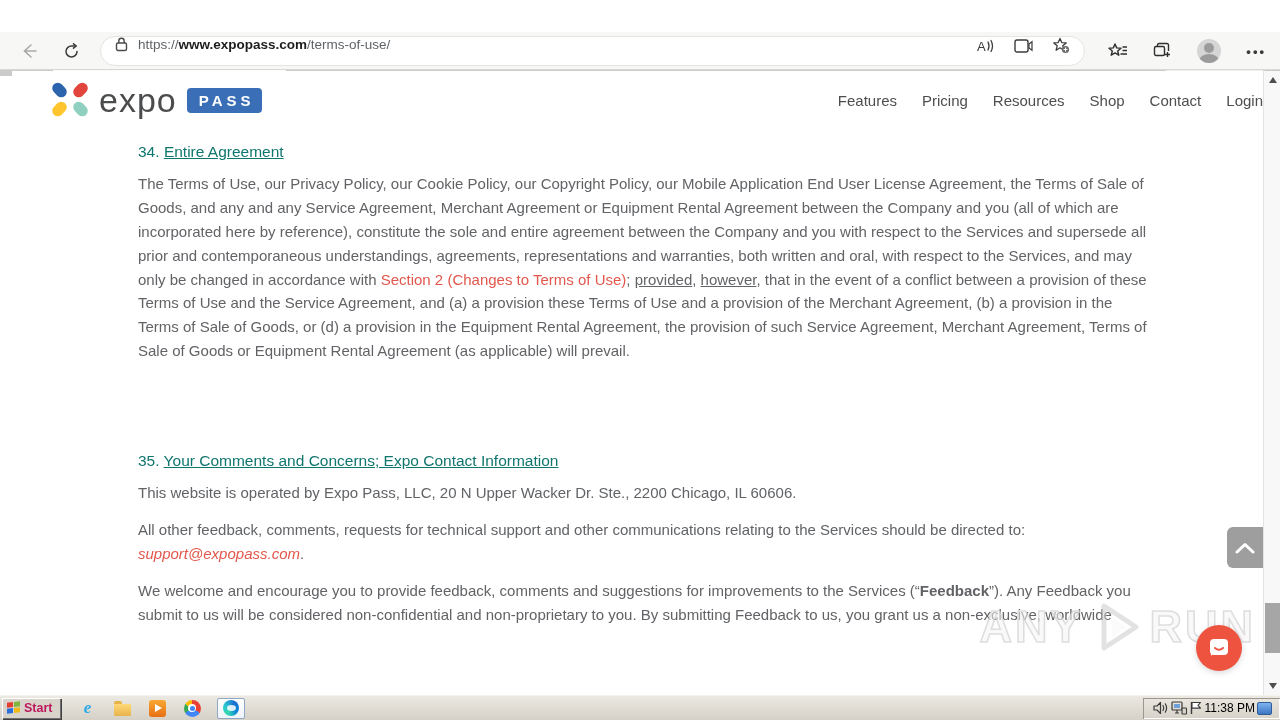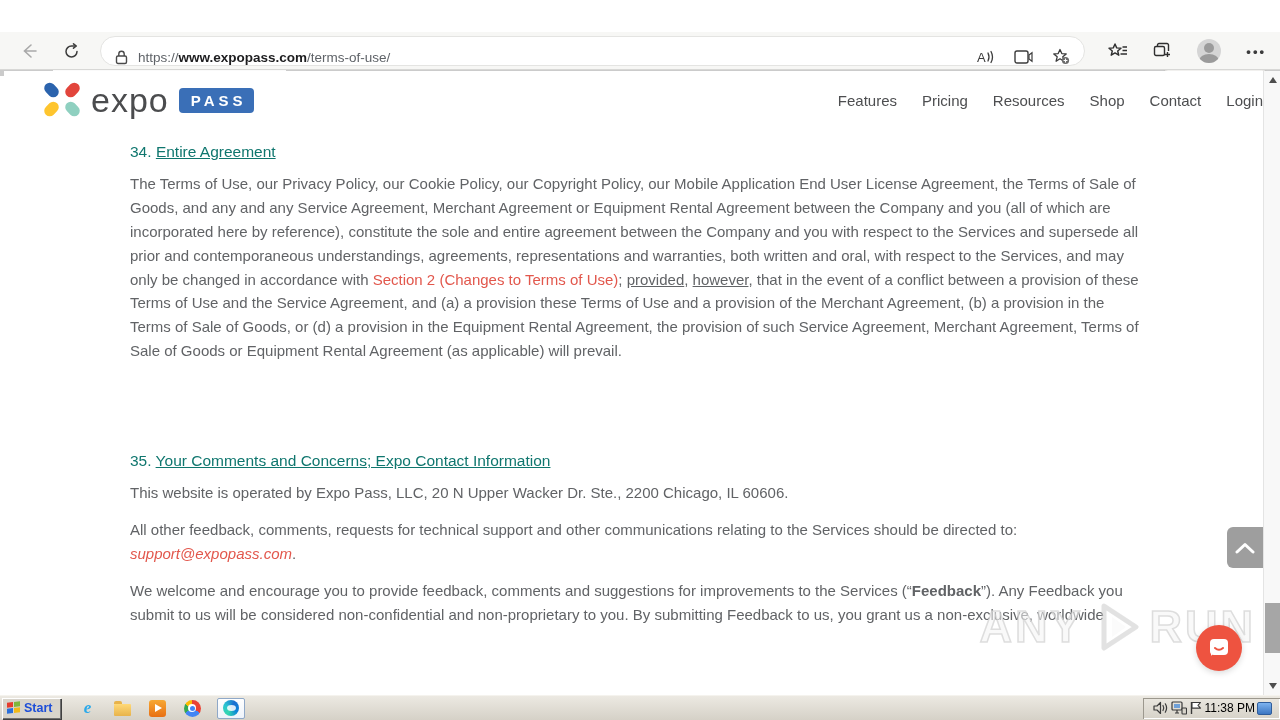--- a/index.html
+++ b/index.html
@@ -23,32 +23,32 @@
   .newtab { position:absolute; left:303px; top:4px; font-size:20px; font-weight:300; color:#2e2e2e; line-height:24px; }
   .win-controls { position:absolute; right:10px; top:4px; height:24px; background:#f1f0ee; border:1px solid #c6c6c4; border-radius:8px; display:flex; align-items:center; gap:9px; padding:0 9px; }
   .wc { width:24px; height:14px; border:1px solid #909090; background:#e9e8e6; display:flex; align-items:center; justify-content:center; color:#5a5a5a; font-size:10px; line-height:1; }
   .wc-min-bar { width:9px; height:2px; background:#6a6a6a; }
   .wc-restore-box { position:relative; width:8px; height:7px; border:1px solid #6a6a6a; background:transparent; }
   .wc-restore-box::before { content:""; position:absolute; left:2px; top:-3px; width:8px; height:7px; border:1px solid #6a6a6a; }
 
   
   .toolbar { position:absolute; top:32px; left:0; right:0; height:38px; background:#f7f7f5; border-bottom:1px solid #d8d8d6; }
   .nav-btn { position:absolute; top:8px; width:22px; height:22px; display:flex; align-items:center; justify-content:center; }
-  .addressbar { position:absolute; left:100px; top:4px; width:985px; height:30px; background:#ffffff; border:1px solid #e4e4e2; border-radius:15px; display:flex; align-items:flex-end; padding:0 14px; }
+  .addressbar { position:absolute; left:100px; top:4px; width:985px; height:30px; background:#ffffff; border:1px solid #e4e4e2; border-radius:15px; display:flex; align-items:flex-start; padding:0 14px; }
   .url { font-size:13.5px; margin-left:10px; color:#5f6368; white-space:nowrap; }
   .url b { color:#1d1d1f; font-weight:700; }
   .pill-icons { margin-left:auto; display:flex; align-items:center; gap:19px; }
   .bar-icons { position:absolute; right:14px; top:7px; display:flex; align-items:center; gap:25px; }
   .avatar { width:24px; height:24px; border-radius:50%; background:#d5d5d5; overflow:hidden; position:relative; }
   .avatar::before { content:""; position:absolute; left:7px; top:4px; width:10px; height:10px; border-radius:50%; background:#9b9b9b; }
   .avatar::after { content:""; position:absolute; left:2px; top:15px; width:20px; height:14px; border-radius:50%; background:#9b9b9b; }
   .ellipsis { font-size:13px; letter-spacing:2px; color:#3c3c3c; font-weight:bold; }
 
   
-  .page { position:absolute; top:71px; left:4px; right:0; height:624px; background:#fff; overflow:hidden; }
+  .page { position:absolute; top:71px; left:12px; right:0; height:624px; background:#fff; overflow:hidden; }
 
   
   .site-header { position:absolute; top:0; left:0; right:17px; height:58px; background:#fff; display:flex; align-items:center; }
   .logo { display:flex; align-items:center; margin-left:38px; }
   .logo-text { font-size:34px; color:#4b4c4e; letter-spacing:1px; margin-left:9px; font-weight:400; }
   .logo-badge { margin-left:10px; background:#3a6fb7; color:#fff; font-size:15px; font-weight:bold; letter-spacing:4px; padding:4px 8px 4px 12px; border-radius:4px; }
   .site-nav { margin-left:auto; display:flex; align-items:center; gap:25px; }
   .nav-link { font-size:15px; color:#4d4e50; cursor:pointer; }
   .cta { margin-left:25px; margin-right:60px; border:1.5px solid #ea8a80; color:#e2574c; font-size:15px; padding:15px 30px; border-radius:28px; cursor:pointer; background:#fff; }
 
@@ -75,21 +75,21 @@
   
   .scrollbar { position:absolute; right:0; top:0; width:17px; height:624px; background:#f8f8f8; border-left:1px solid #e4e4e4; }
   .sb-arrow { position:absolute; left:0; width:17px; height:16px; display:flex; align-items:center; justify-content:center; }
   .sb-up { top:1px; } .sb-down { bottom:1px; }
   .tri-up { width:0; height:0; border-left:4.5px solid transparent; border-right:4.5px solid transparent; border-bottom:6px solid #4e4e4e; }
   .tri-down { width:0; height:0; border-left:4.5px solid transparent; border-right:4.5px solid transparent; border-top:6px solid #4e4e4e; }
   .sb-thumb { position:absolute; left:1px; top:532px; width:15px; height:50px; background:#a6a6a6; }
 
   
   .taskbar { position:absolute; left:0; right:0; bottom:0; height:25px; background:linear-gradient(#ece9e2,#d5d1c7); border-top:1px solid #f5f3ee; display:flex; align-items:center; }
-  .start-btn { margin-left:2px; height:21px; display:flex; align-items:center; gap:4px; padding:0 9px 0 5px; background:#d8d4cb; font-size:12.5px; font-weight:bold; color:#1d4ed8;
+  .start-btn { margin-left:2px; height:21px; display:flex; align-items:center; gap:4px; padding:0 9px 0 5px; background:#d8d4cb; font-size:12.5px; font-weight:bold; color:#be185d;
     box-shadow:inset 1px 1px 0 #ffffff, inset -1px -1px 0 #6e6e6e, 1px 1px 0 #404040; cursor:pointer; }
   .start-flag { width:13px; height:12px; display:grid; grid-template-columns:6px 6px; grid-template-rows:5px 5px; gap:1px; transform:skewY(-6deg); }
   .start-flag i:nth-child(1){background:#e53c2e;} .start-flag i:nth-child(2){background:#7eb73c;}
   .start-flag i:nth-child(3){background:#2a6fdb;} .start-flag i:nth-child(4){background:#f0b919;}
   .ql { display:flex; align-items:center; gap:15px; margin-left:16px; }
   .ql-item { width:20px; height:20px; display:flex; align-items:center; justify-content:center; cursor:pointer; }
   .ie-e { font-size:17px; font-weight:bold; font-style:italic; color:#2ba9ea; font-family:"Liberation Serif", serif; }
   .folder { position:relative; width:17px; height:12px; background:linear-gradient(#ffd977,#e8b34b); border-radius:1px; margin-top:3px; }
   .folder::before { content:""; position:absolute; top:-3px; left:0; width:8px; height:3px; background:#e8b34b; border-radius:2px 2px 0 0; }
   .media-player { width:17px; height:17px; background:linear-gradient(#f7a833,#e86f13); border-radius:3px; display:flex; align-items:center; justify-content:center; }

